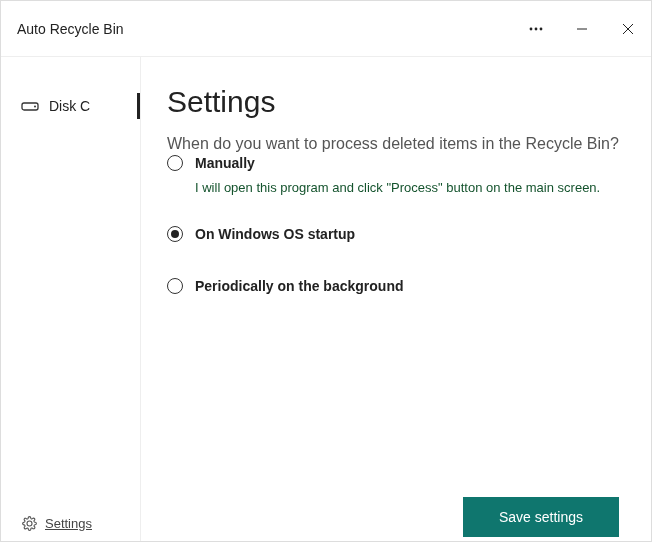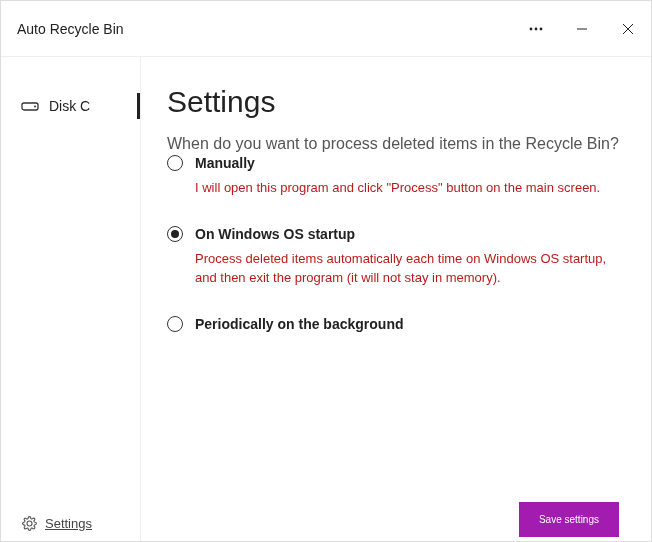--- a/index.html
+++ b/index.html
@@ -129,37 +129,37 @@
     border-radius: 50%;
   }
   .opt-label {
     font-size: 14px;
     font-weight: 600;
     color: #222;
     text-align: center;
   }
   .opt-desc {
     font-size: 13px;
-    color: #b91c1c;
+    color: #14532d;
     line-height: 1.45;
     margin-left: 28px;
     padding-right: 10px;
   }
   .footer {
     margin-top: auto;
     display: flex;
     justify-content: flex-end;
     padding-top: 10px;
   }
   .save-btn {
-    background: #a21caf;
+    background: #0f766e;
     color: #fff;
     border: none;
-    padding: 12px 20px;
-    font-size: 10px;
+    padding: 12px 36px;
+    font-size: 14px;
     cursor: pointer;
   }
 </style>
 </head>
 <body>
 
 <div class="titlebar">
   <div class="title">Auto Recycle Bin</div>
   <div class="ctrl">
     <svg width="14" height="4" viewBox="0 0 14 4">
@@ -213,21 +213,20 @@
         <div class="opt-label">Manually</div>
       </div>
       <div class="opt-desc">I will open this program and click "Process" button on the main screen.</div>
     </div>
 
     <div class="option">
       <div class="opt-row">
         <div class="radio selected"></div>
         <div class="opt-label">On Windows OS startup</div>
       </div>
-      <div class="opt-desc">Process deleted items automatically each time on Windows OS startup, and then exit the program (it will not stay in memory).</div>
     </div>
 
     <div class="option">
       <div class="opt-row">
         <div class="radio"></div>
         <div class="opt-label">Periodically on the background</div>
       </div>
     </div>
 
     <div class="footer">

